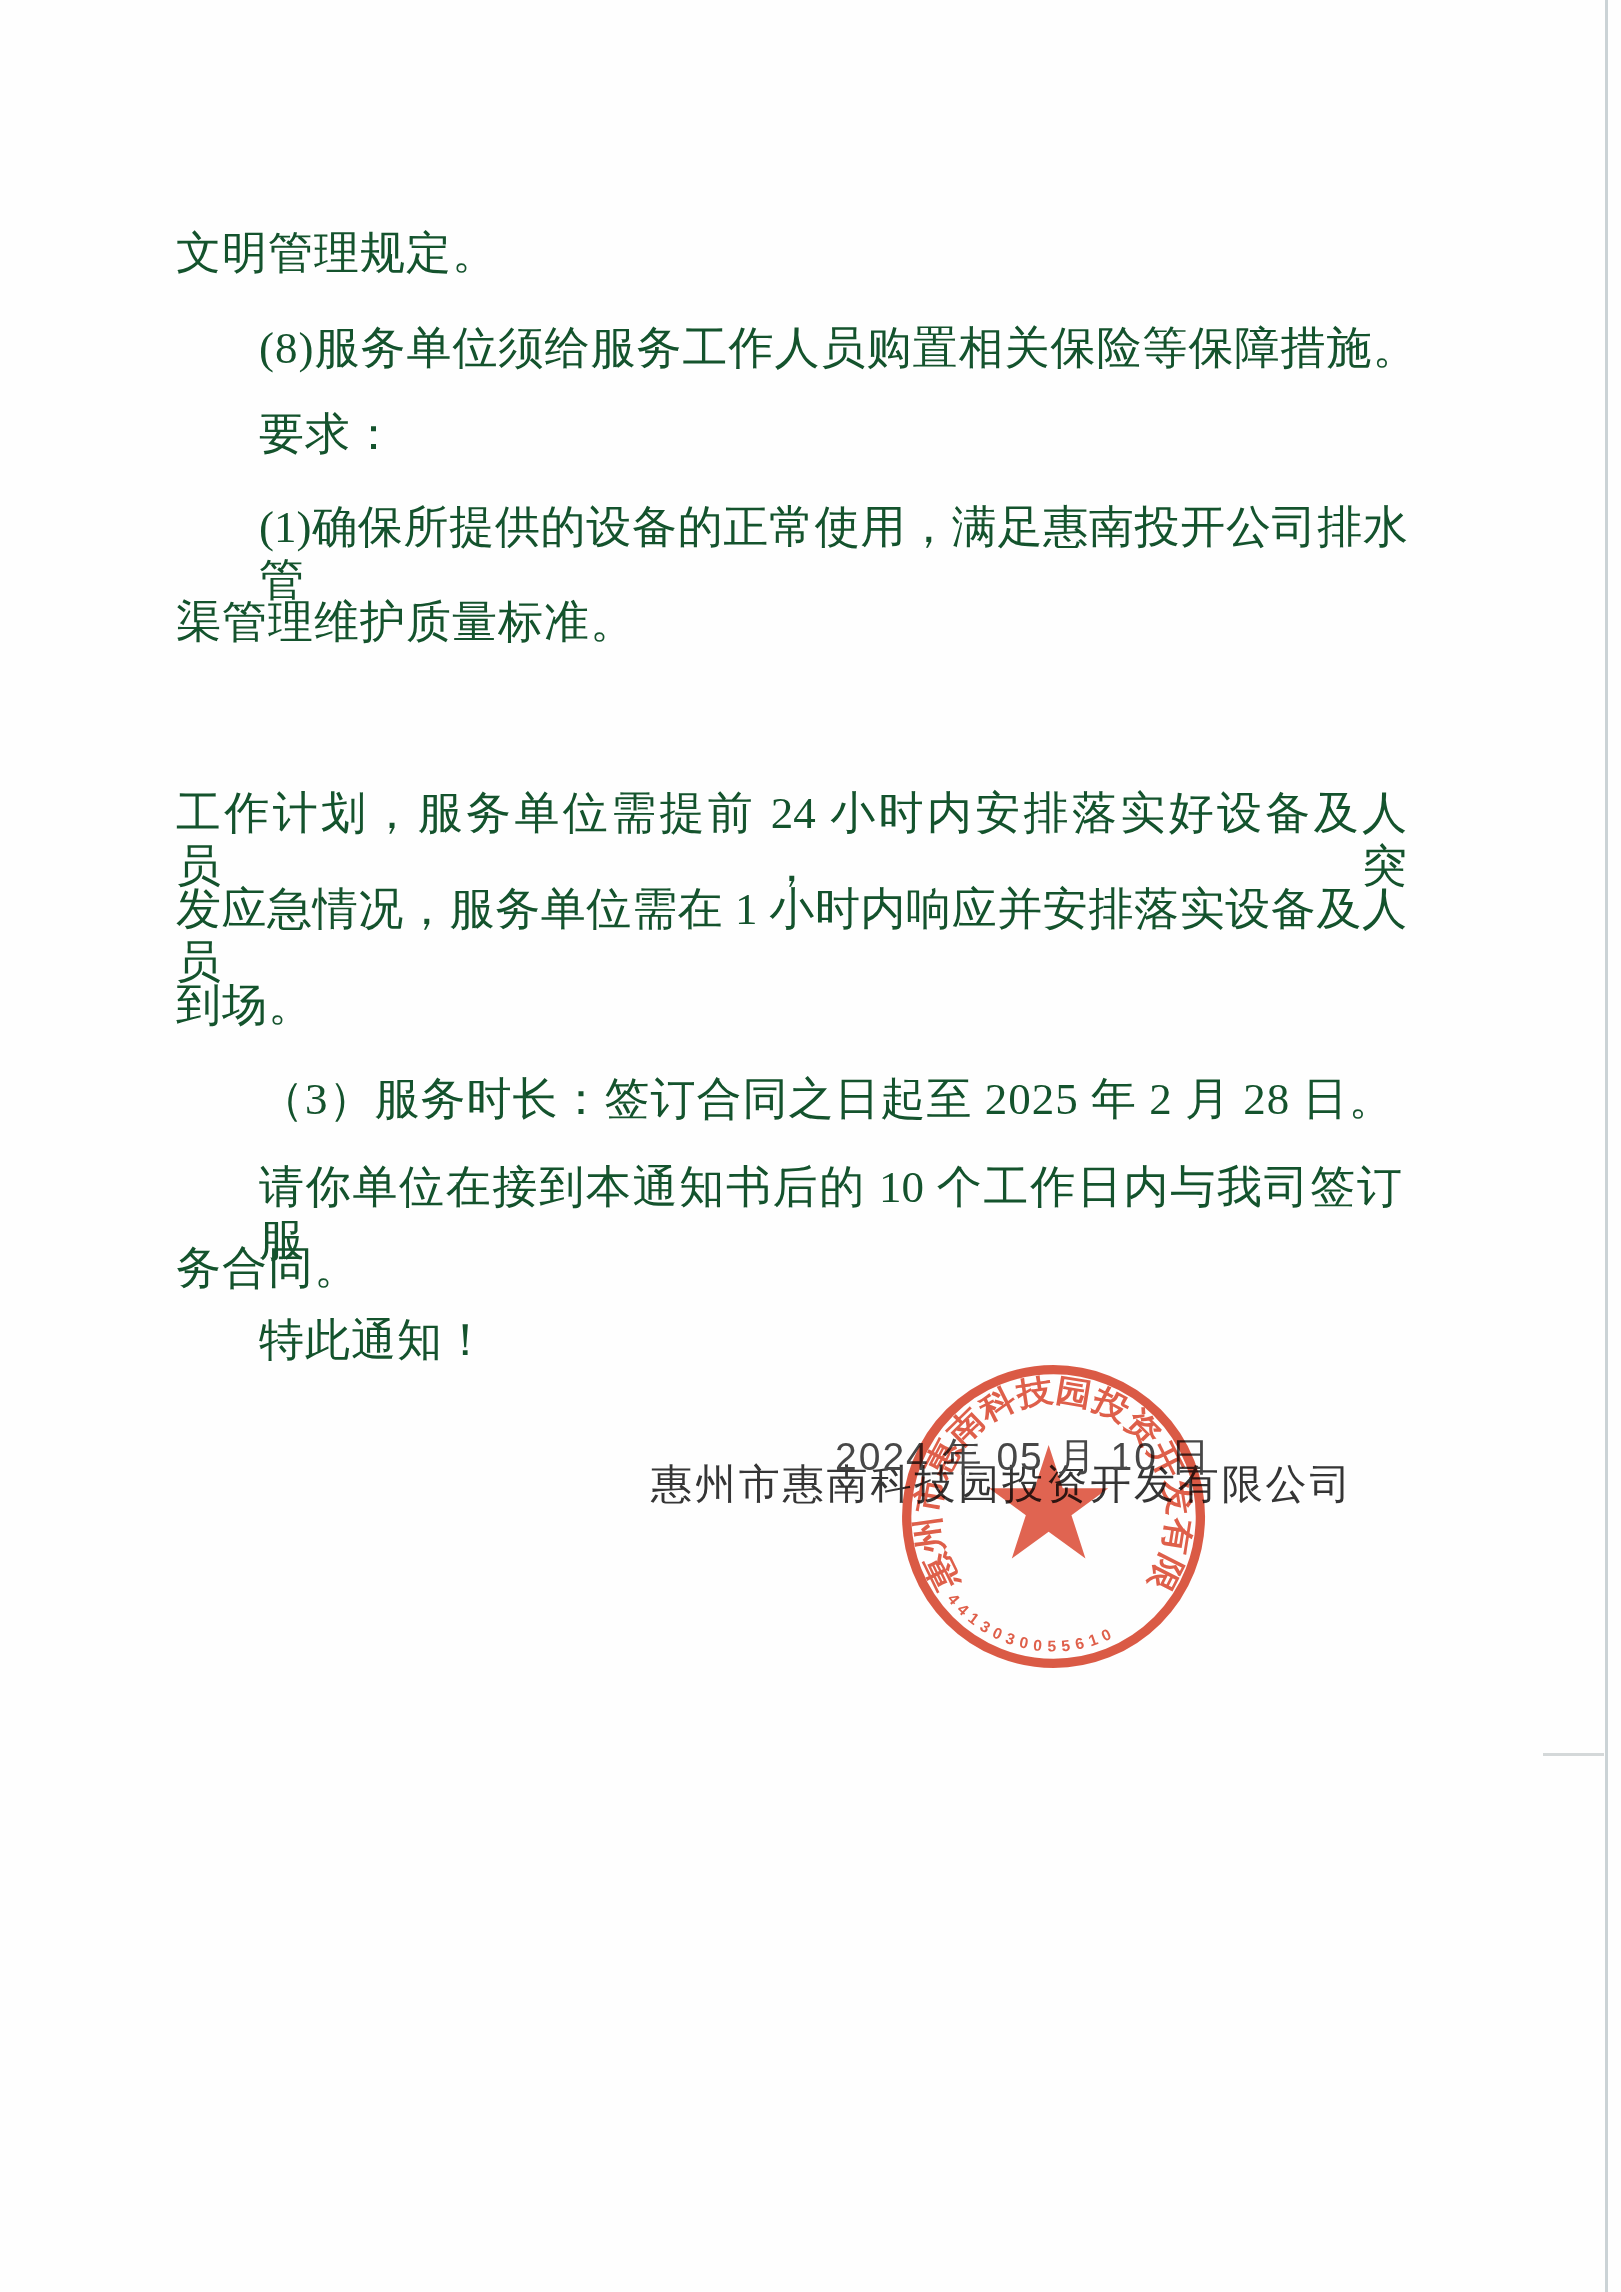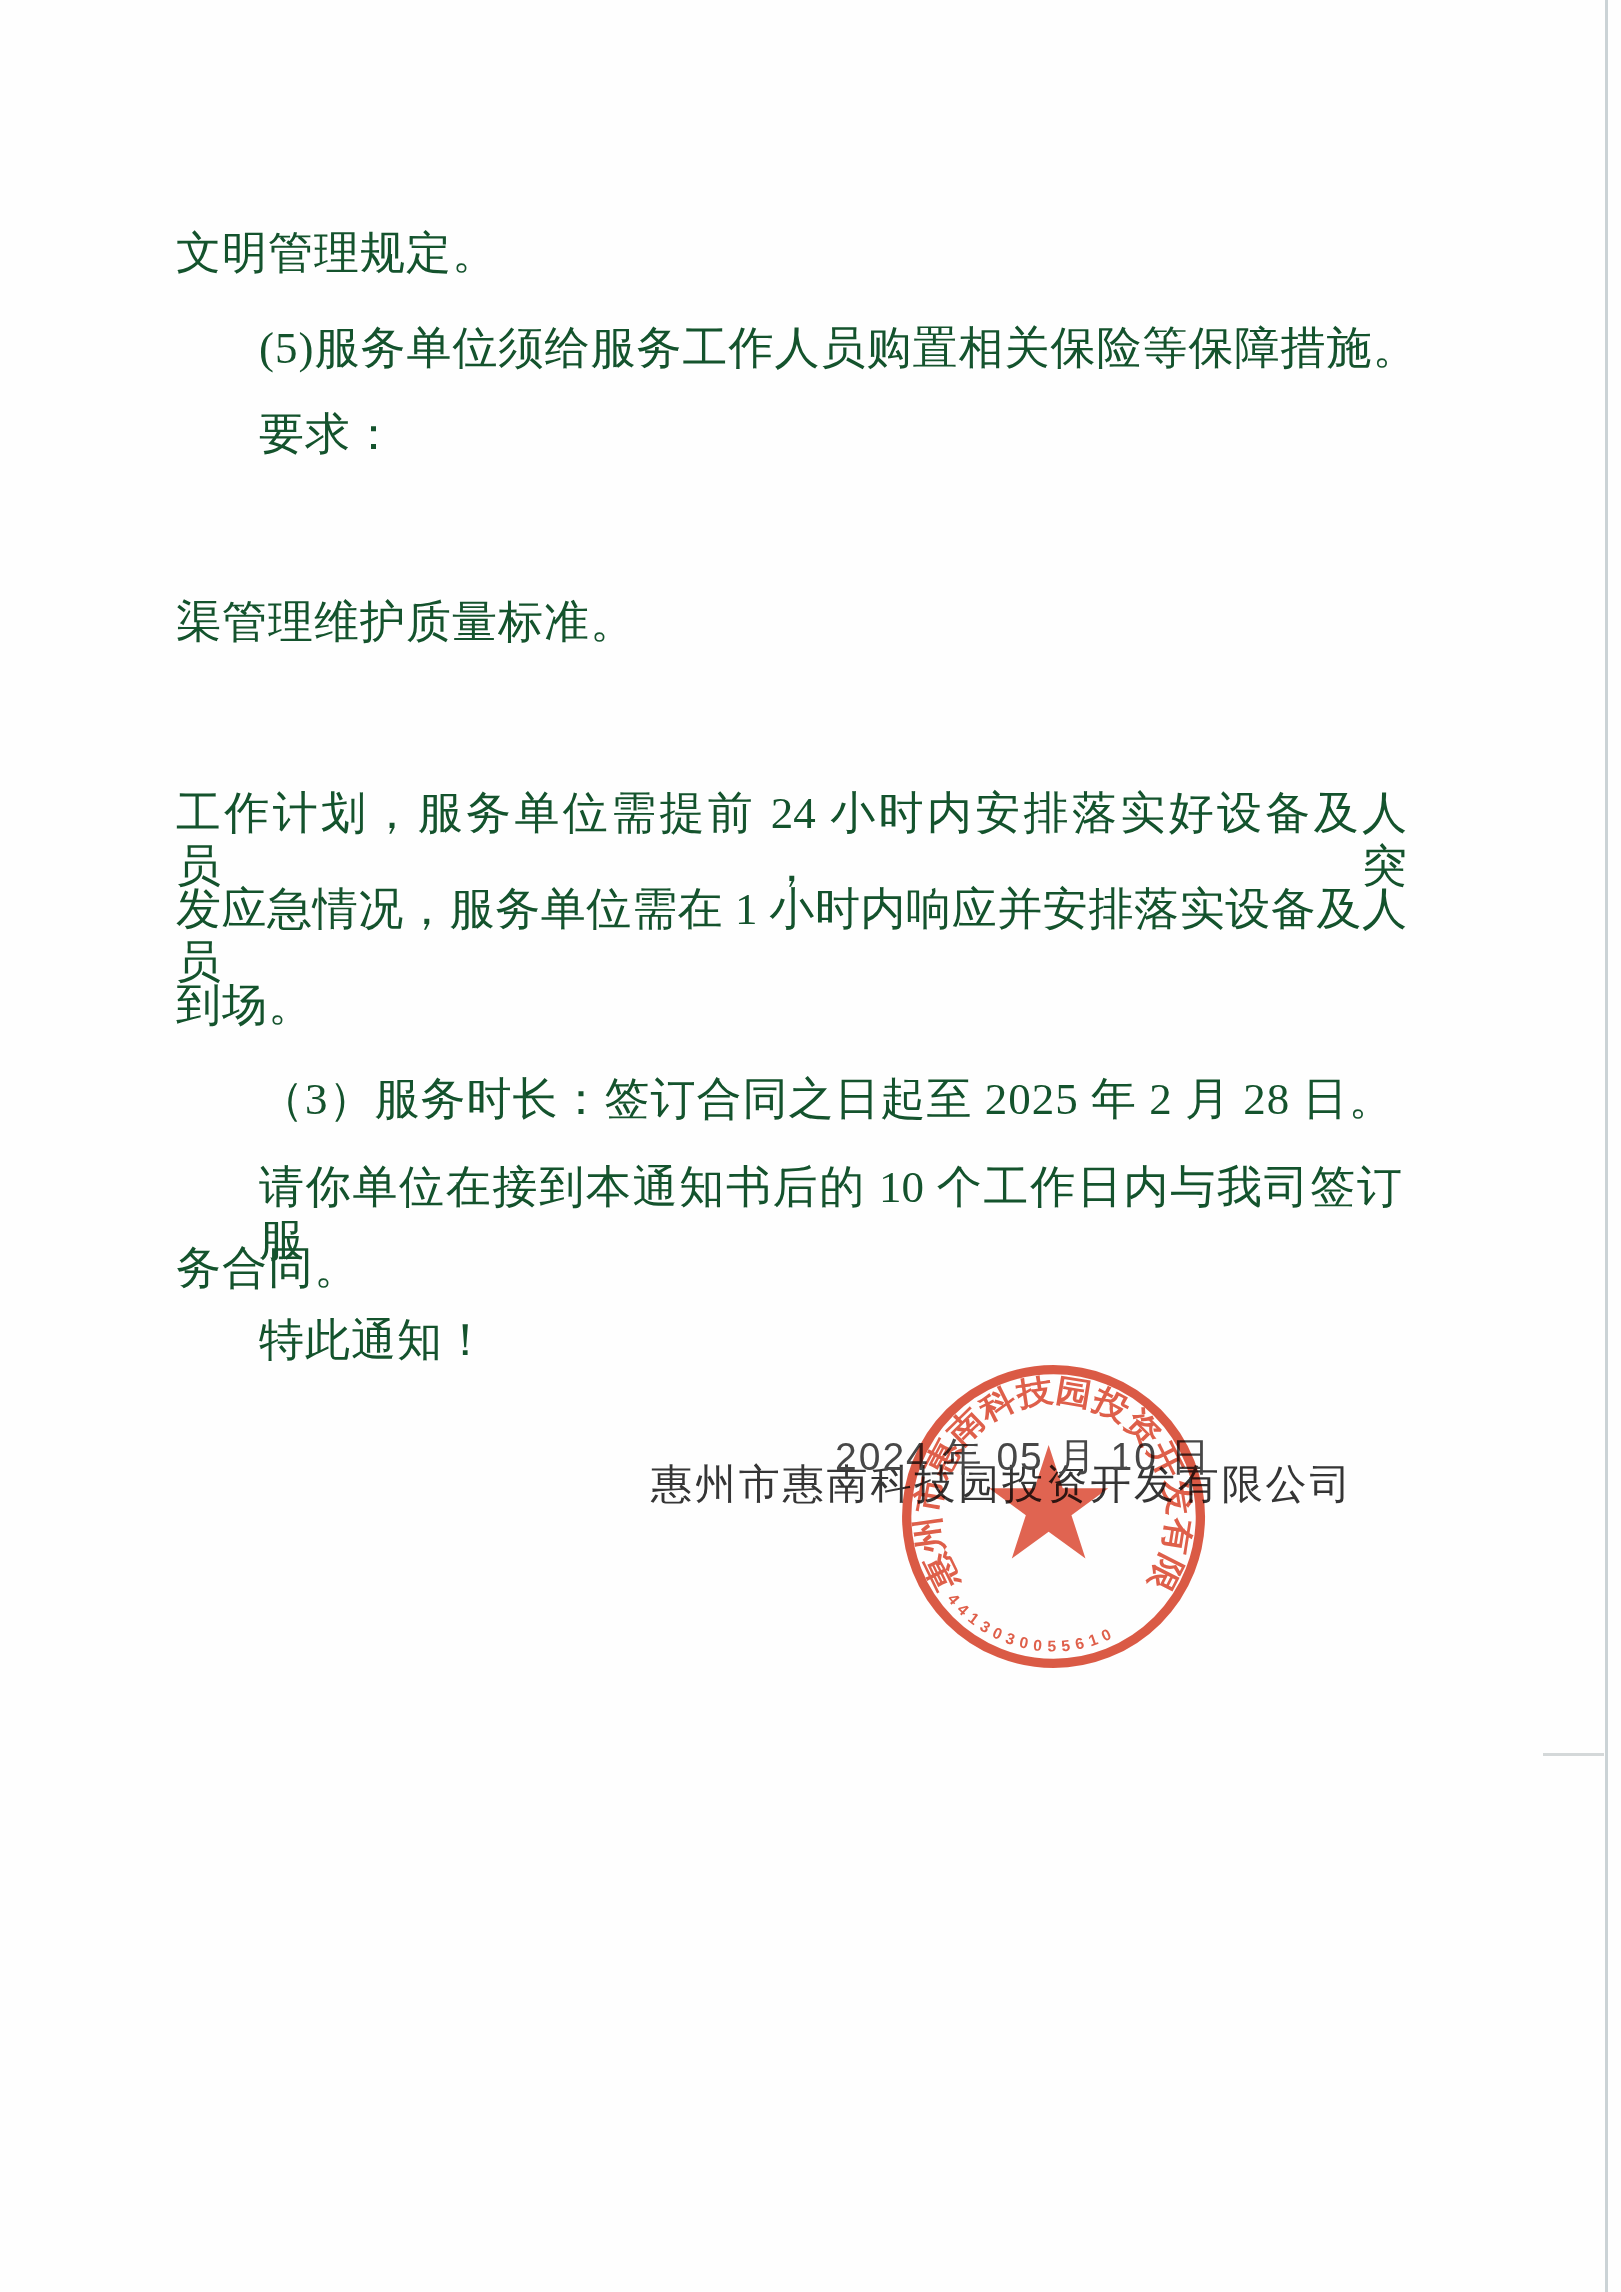--- a/index.html
+++ b/index.html
@@ -75,22 +75,23 @@
     background:#c9ced0;
     opacity:.8;
   }
 </style>
 </head>
 <body>
 
 <div class="page">
 
   <div class="tline" style="left:176px;top:227px;">文明管理规定。</div>
-  <div class="tline" style="left:259px;top:322px;">(5)服务单位须给服务工作人员购置相关保险等保障措施。</div>
+  <div class="tline" style="left:259px;top:322px;">(8)服务单位须给服务工作人员购置相关保险等保障措施。</div>
   <div class="tline" style="left:259px;top:408px;">要求：</div>
+  <div class="tline full" style="left:259px;top:501px;width:1149px;">(1)确保所提供的设备的正常使用，满足惠南投开公司排水管</div>
   <div class="tline" style="left:176px;top:596px;">渠管理维护质量标准。</div>
   <div class="tline full" style="left:176px;top:787px;width:1231px;">工作计划，服务单位需提前 24 小时内安排落实好设备及人员，突</div>
   <div class="tline full" style="left:176px;top:883px;width:1231px;">发应急情况，服务单位需在 1 小时内响应并安排落实设备及人员</div>
   <div class="tline" style="left:176px;top:979px;">到场。</div>
   <div class="tline" style="left:259px;top:1073px;">（3）服务时长：签订合同之日起至 2025 年 2 月 28 日。</div>
   <div class="tline full" style="left:259px;top:1161px;width:1143px;">请你单位在接到本通知书后的 10 个工作日内与我司签订服</div>
   <div class="tline" style="left:176px;top:1242px;">务合同。</div>
   <div class="tline" style="left:259px;top:1314px;">特此通知！</div>
 
   <div class="company-line">惠州市惠南科技园投资开发有限公司</div>

